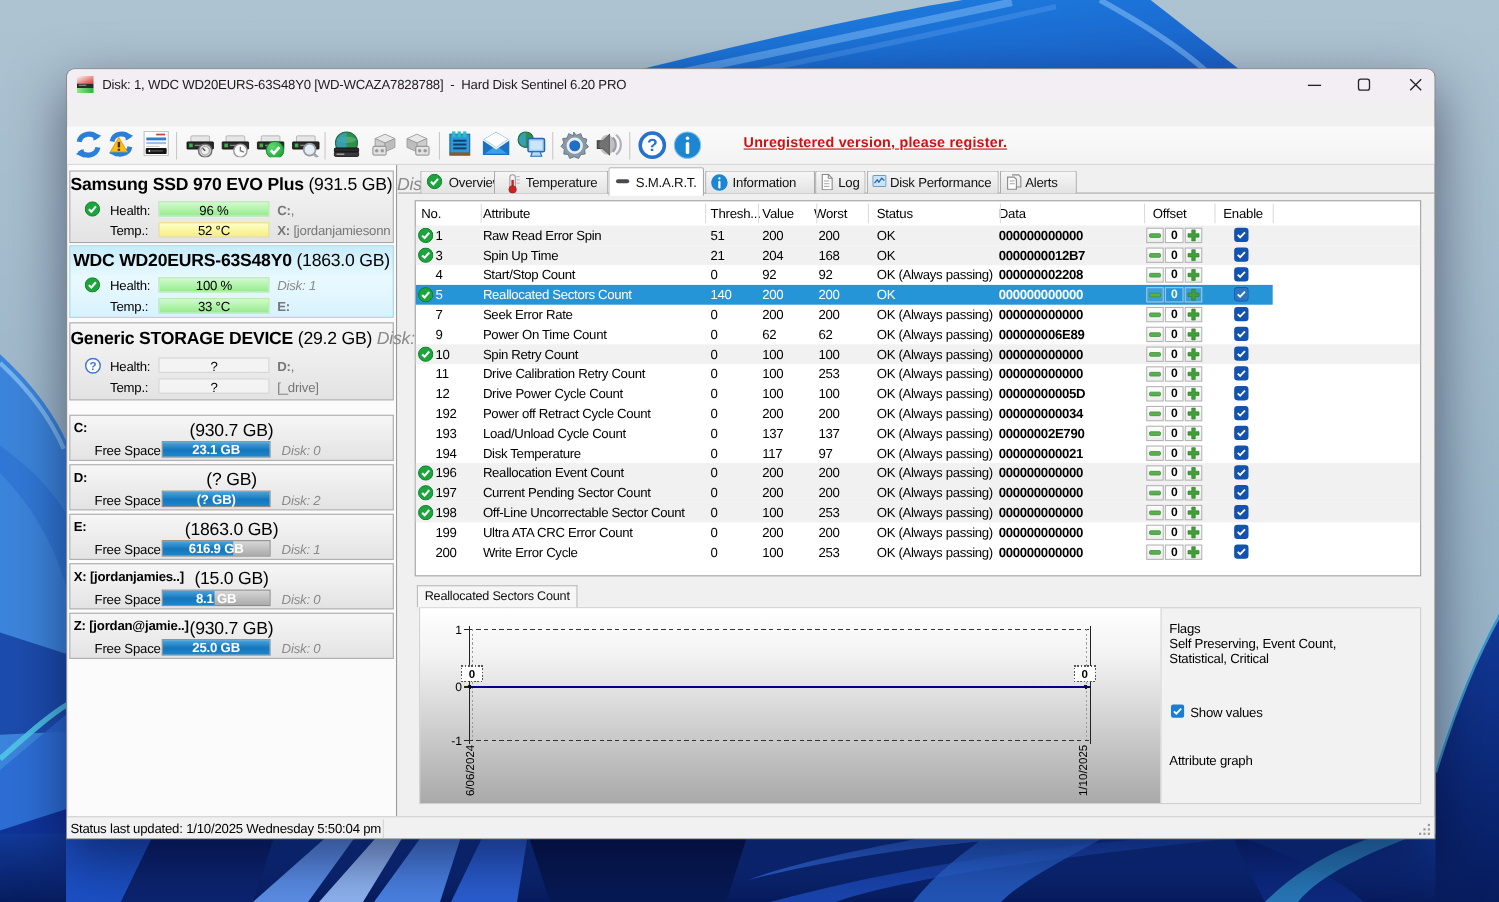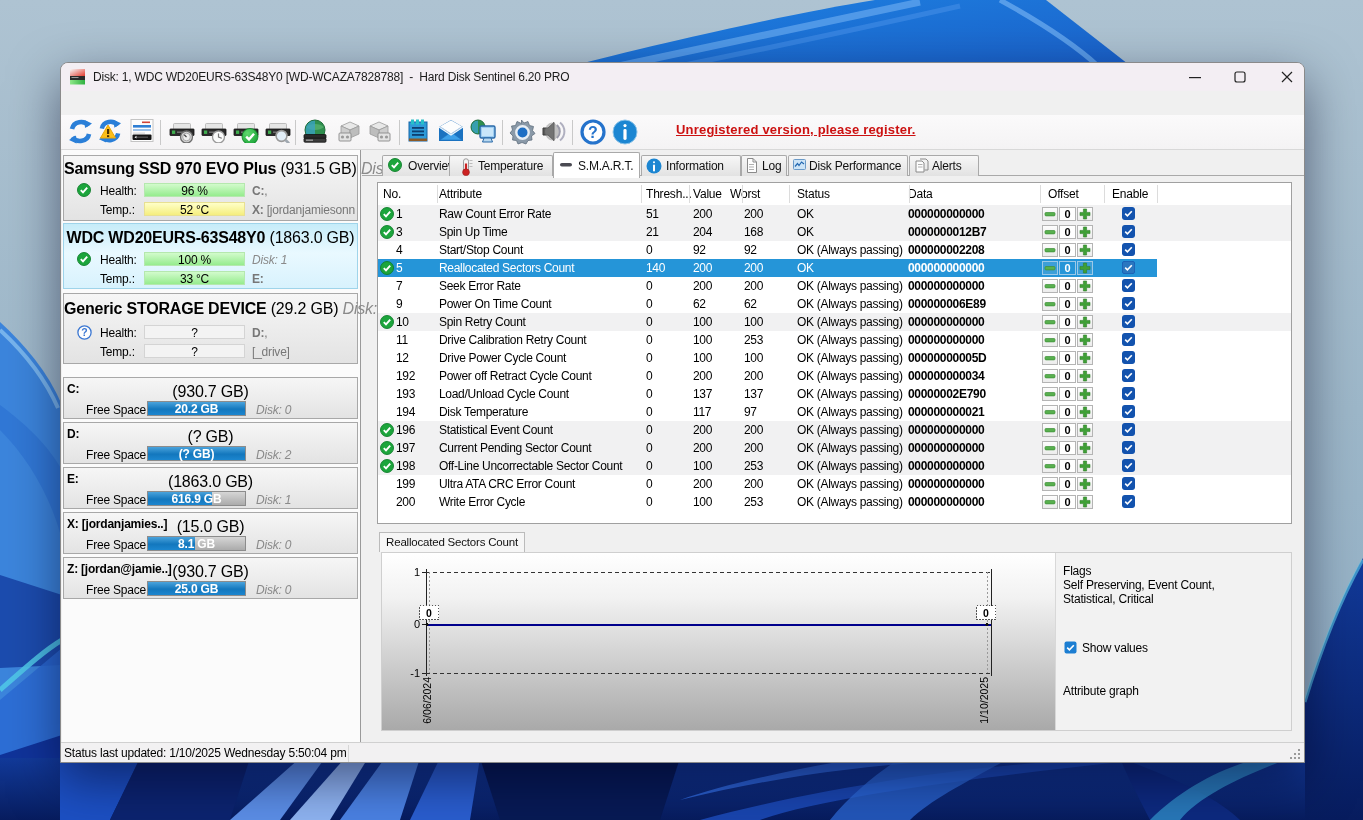--- a/index.html
+++ b/index.html
@@ -328,21 +328,21 @@
 <div class="clab" style="left:36px;top:51px">Temp.:</div>
 <div class="cbar bar-q" style="top:50px">?</div>
 <div class="crt" style="top:51px"><span style="font-weight:normal">[_drive]</span></div>
     </div>
 <div class="card" style="top:314px;height:42px">
       <div class="clab" style="left:3px;top:4px;font-weight:bold">C:</div>
 <div class="ct" style="top:5px;font-weight:normal">(930.7 GB)</div>
 <div class="pfs" style="top:25px">Free Space</div>
 <div class="pbar" style="top:23px">
         <div class="pfill" style="width:100%"></div>
-        <div class="ptxt" style="top:1px">20.2 GB</div>
+        <div class="ptxt" style="top:1px">23.1 GB</div>
       </div>
 <div class="crt" style="left:192px;top:25px"><i>Disk: 0</i></div>
     </div>
 <div class="card" style="top:359px;height:42px">
       <div class="clab" style="left:3px;top:4px;font-weight:bold">D:</div>
 <div class="ct" style="top:5px;font-weight:normal">(? GB)</div>
 <div class="pfs" style="top:25px">Free Space</div>
 <div class="pbar" style="top:23px">
         <div class="pfill" style="width:100%"></div>
         <div class="ptxt" style="top:1px">(? GB)</div>
@@ -436,41 +436,41 @@
 <rect x="4" y="6" width="4.5" height="1" fill="#b0b0b0"></rect>
 <rect x="4" y="8.5" width="4.5" height="1" fill="#b0b0b0"></rect>
         </svg></span>
       <span style="left:22px;top:3px">Alerts</span>
     </div>
 <div id="tbl">
 <div class="th" style="left:5px">No.</div>
 <div class="th" style="left:61px">Attribute</div>
 <div class="th" style="left:268px">Thresh...</div>
 <div class="th" style="left:315px">Value</div>
-<div class="th" style="left:352px">Worst</div>
+<div class="th" style="left:362px">Worst</div>
 <div class="th" style="left:419px">Status</div>
 <div class="th" style="left:530px">Data</div>
 <div class="th" style="left:670px">Offset</div>
 <div class="th" style="left:734px">Enable</div>
 <div class="thsep" style="left:59px"></div>
 <div class="thsep" style="left:263px"></div>
 <div class="thsep" style="left:311px"></div>
 <div class="thsep" style="left:364px"></div>
 <div class="thsep" style="left:411px"></div>
 <div class="thsep" style="left:531px"></div>
 <div class="thsep" style="left:662px"></div>
 <div class="thsep" style="left:726px"></div>
 <div class="thsep" style="left:779px"></div>
 <div class="row rgray" style="top:22px">
         <div class="rico"><svg width="14" height="14" viewBox="0 0 14 14" style="">
             <circle cx="7" cy="7" r="6.5" fill="#1ca53c" stroke="#0f7e2a" stroke-width="0.9"></circle>
 <path d="M3.8 7.2 L6 9.4 L10.2 4.6" stroke="#fff" stroke-width="1.9" fill="none"></path>
           </svg></div>
         <div class="cell" style="left:18px">1</div>
-        <div class="cell" style="left:61px">Raw Count Error Rate</div>
+        <div class="cell" style="left:61px">Raw Read Error Spin</div>
         <div class="cell" style="left:268px">51</div>
         <div class="cell" style="left:315px">200</div>
         <div class="cell" style="left:366px">200</div>
         <div class="cell" style="left:419px">OK</div>
         <div class="cell data" style="left:530px">000000000000</div>
         <div class="obtn" style="left:664px"><svg width="14" height="12" viewBox="0 0 14 12">
             <rect x="2" y="4.5" width="10" height="3.4" rx="1" fill="#58b04e" stroke="#3f8f3a" stroke-width="0.7"></rect>
           </svg></div>
         <div class="obox" style="left:681px">0</div>
         <div class="obtn" style="left:699px"><svg width="14" height="12" viewBox="0 0 14 12">
@@ -712,21 +712,21 @@
             <rect x="0.5" y="0.5" width="12" height="12" rx="3" fill="#1353ae"></rect>
 <path d="M3.2 6.6 L5.4 8.8 L9.8 4.2" stroke="#fff" stroke-width="1.6" fill="none"></path>
           </svg></div>
       </div>
 <div class="row rgray" style="top:238px">
         <div class="rico"><svg width="14" height="14" viewBox="0 0 14 14" style="">
             <circle cx="7" cy="7" r="6.5" fill="#1ca53c" stroke="#0f7e2a" stroke-width="0.9"></circle>
 <path d="M3.8 7.2 L6 9.4 L10.2 4.6" stroke="#fff" stroke-width="1.9" fill="none"></path>
           </svg></div>
         <div class="cell" style="left:18px">196</div>
-        <div class="cell" style="left:61px">Statistical Event Count</div>
+        <div class="cell" style="left:61px">Reallocation Event Count</div>
         <div class="cell" style="left:268px">0</div>
         <div class="cell" style="left:315px">200</div>
         <div class="cell" style="left:366px">200</div>
         <div class="cell" style="left:419px">OK (Always passing)</div>
         <div class="cell data" style="left:530px">000000000000</div>
         <div class="obtn" style="left:664px"><svg width="14" height="12" viewBox="0 0 14 12">
             <rect x="2" y="4.5" width="10" height="3.4" rx="1" fill="#58b04e" stroke="#3f8f3a" stroke-width="0.7"></rect>
           </svg></div>
         <div class="obox" style="left:681px">0</div>
         <div class="obtn" style="left:699px"><svg width="14" height="12" viewBox="0 0 14 12">

